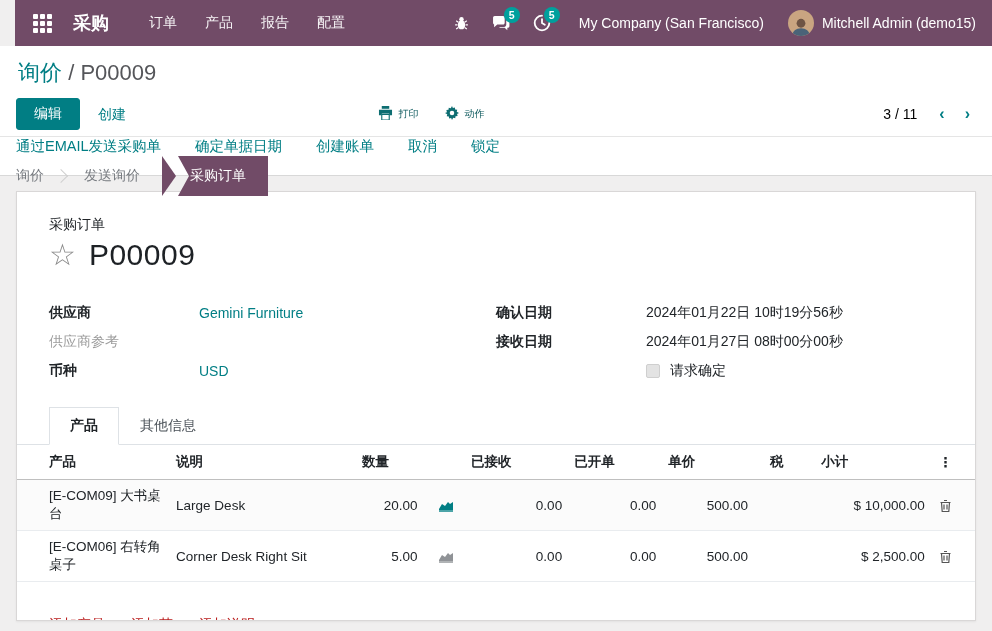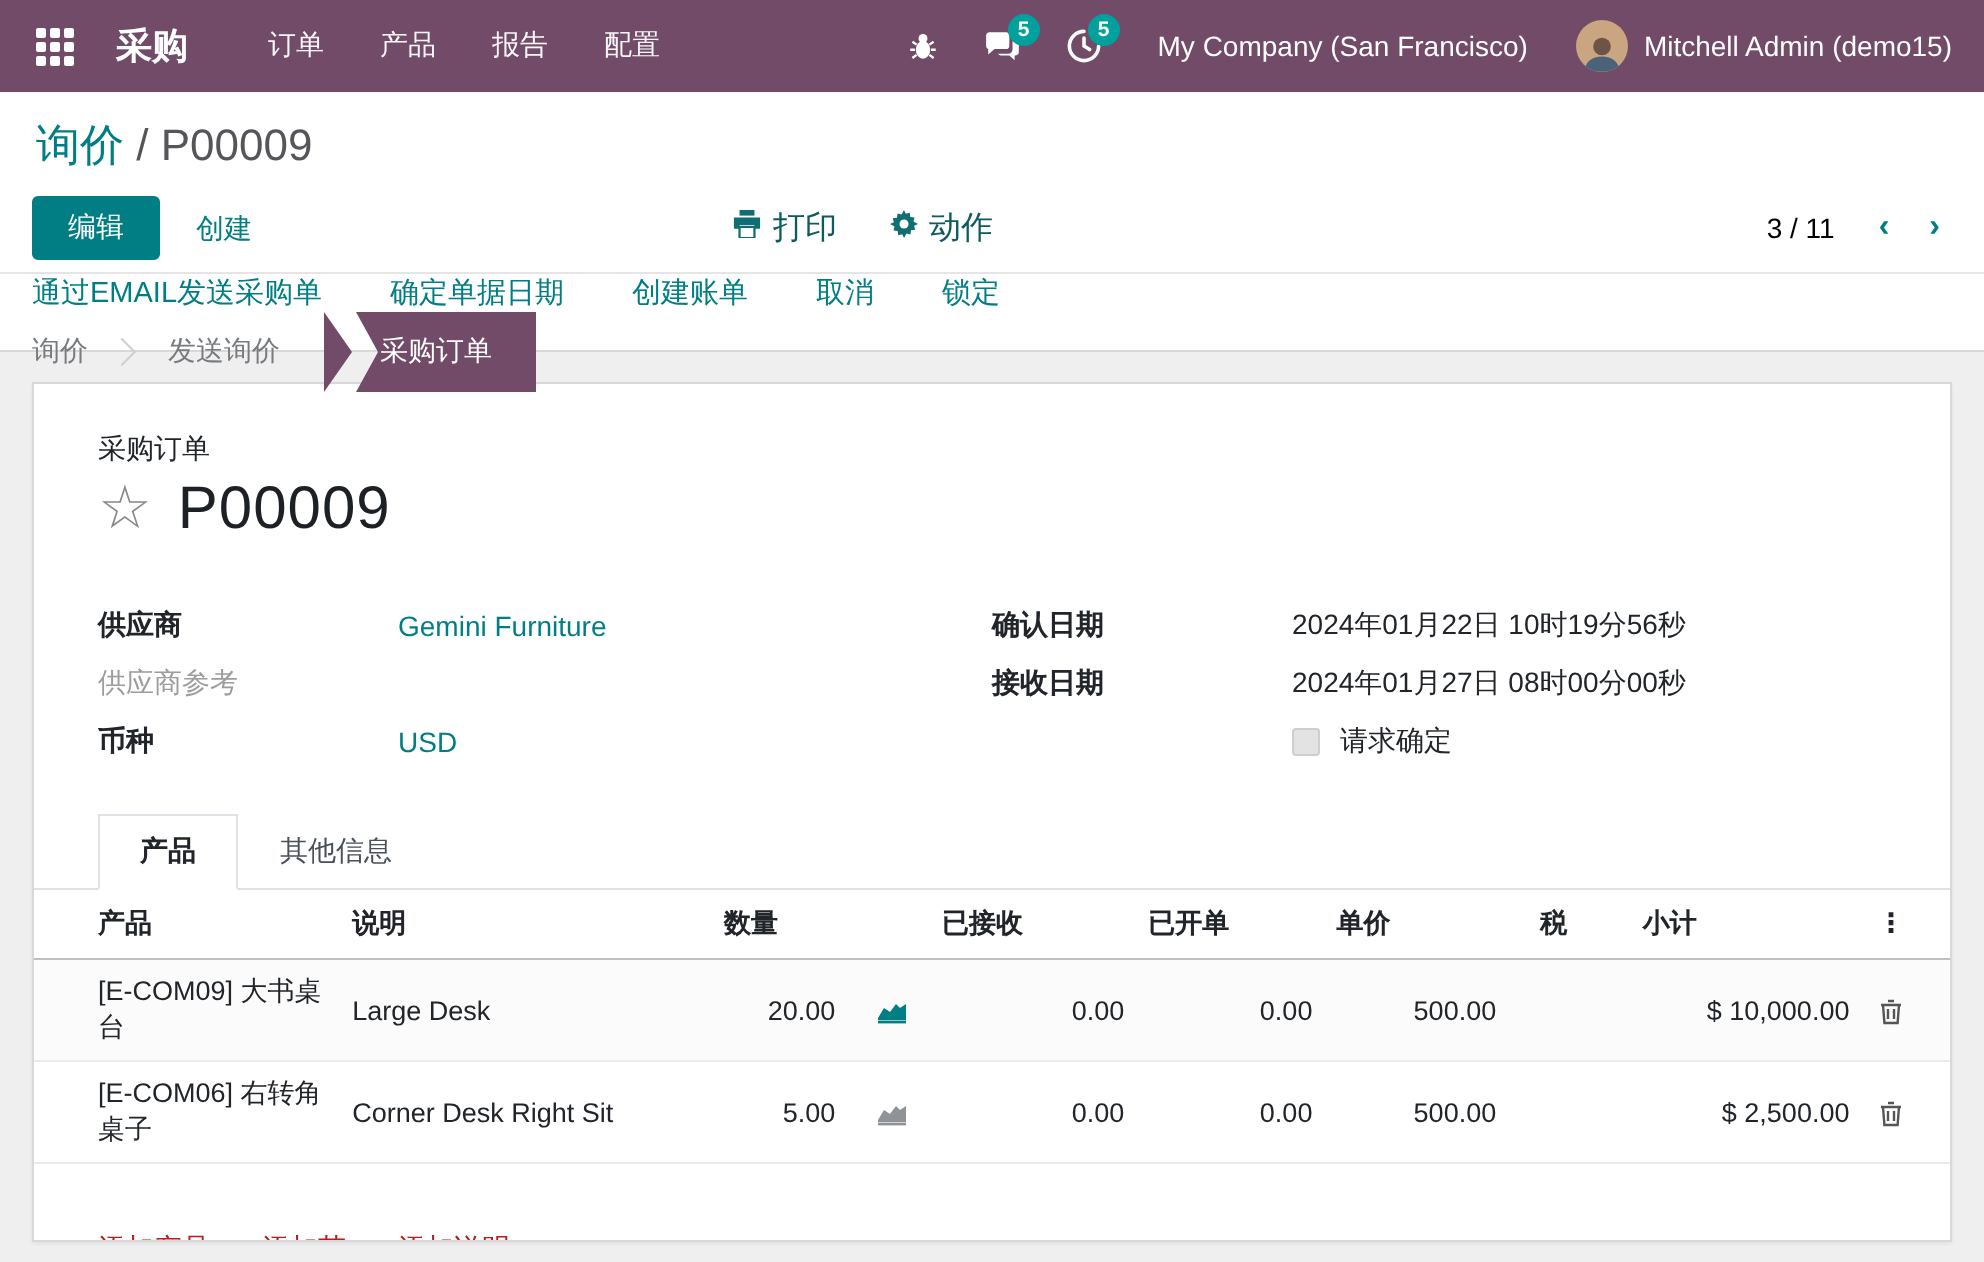--- a/index.html
+++ b/index.html
@@ -1,20 +1,20 @@
 <!DOCTYPE html>
 <html><head>
 <meta charset="utf-8">
 <style>
   * { margin:0; padding:0; box-sizing:border-box; }
   html,body { width:992px; height:631px; overflow:hidden;
     font-family:"Liberation Sans","DejaVu Sans",sans-serif; font-size:14px; color:#212529; background:#f0efef; }
 
   
-  .navbar { height:46px; background:#714B67; display:flex; align-items:center; color:#fff; padding:0 16px 0 10px; }
+  .navbar { height:46px; background:#714B67; display:flex; align-items:center; color:#fff; padding:0 16px 0 10px;margin-left:15px; }
   .apps-btn { width:34px; height:34px; display:flex; align-items:center; justify-content:center; cursor:pointer; }
   .grid-icon { display:grid; grid-template-columns:repeat(3,5px); grid-template-rows:repeat(3,5px); gap:2px; }
   .grid-icon i { background:#fff; border-radius:1px; }
   .app-name { font-size:18px; font-weight:700; margin:0 26px 0 14px; cursor:pointer; }
   .menu-item { padding:0 14px; height:46px; display:flex; align-items:center; cursor:pointer; font-size:14px; color:#fff; opacity:.95; }
   .spacer { flex:1; }
   .systray { display:flex; align-items:center; gap:6px; }
   .tray-btn { position:relative; width:34px; height:40px; display:flex; align-items:center; justify-content:center; cursor:pointer; }
   .tray-btn svg { display:block; }
   .badge { position:absolute; top:4px; right:-1px; min-width:16px; height:16px; border-radius:8px; background:#00A09D;
@@ -26,21 +26,21 @@
   
   .control-panel { background:#fff; padding:8px 16px 6px 16px; }
   .breadcrumb { font-size:22px; padding:4px 0 2px 2px; color:#55565a; }
   .breadcrumb .bc-link { color:#017E84; cursor:pointer; }
   .cp-row { display:flex; align-items:center; margin-top:8px; }
   .cp-left { flex:1; display:flex; align-items:flex-end; gap:4px; }
   .cp-center { display:flex; align-items:center; gap:26px; margin-right:130px; }
   .cp-right { flex:1; display:flex; align-items:center; justify-content:flex-end; gap:14px; }
   .btn-primary { background:#017E84; color:#fff; border:1px solid #017E84; padding:6px 17px; font-size:14px; border-radius:3px; cursor:pointer; }
   .btn-link { color:#017E84; background:none; border:none; padding:6px 14px; font-size:14px; cursor:pointer;font-family:Liberation Mono, monospace; }
-  .menu-toggle { display:flex; align-items:center; gap:6px; color:#0e5a5e; cursor:pointer; font-size:16px; }
+  .menu-toggle { display:flex; align-items:center; gap:6px; color:#0e5a5e; cursor:pointer; font-size:10px; }
   .pager-text { color:#000000; font-size:14px;margin-left:12px; }
   .pager-nav { display:flex; gap:20px; margin-left:8px; margin-right:6px; }
   .pager-arrow { color:#017E84; font-weight:700; font-size:16px; cursor:pointer; }
 
   
   .statusbar { height:40px; background:#fff; border-top:1px solid #e5e5e5; border-bottom:1px solid #d8d8d8;
     display:flex; align-items:stretch;flex-direction:column; }
   .sb-buttons { flex:1; display:flex; align-items:center; padding-left:16px; gap:34px; }
   .sb-btn { color:#017E84; cursor:pointer; font-size:14.5px; background:none; border:none; }
   .stages { display:flex; align-items:stretch; }

